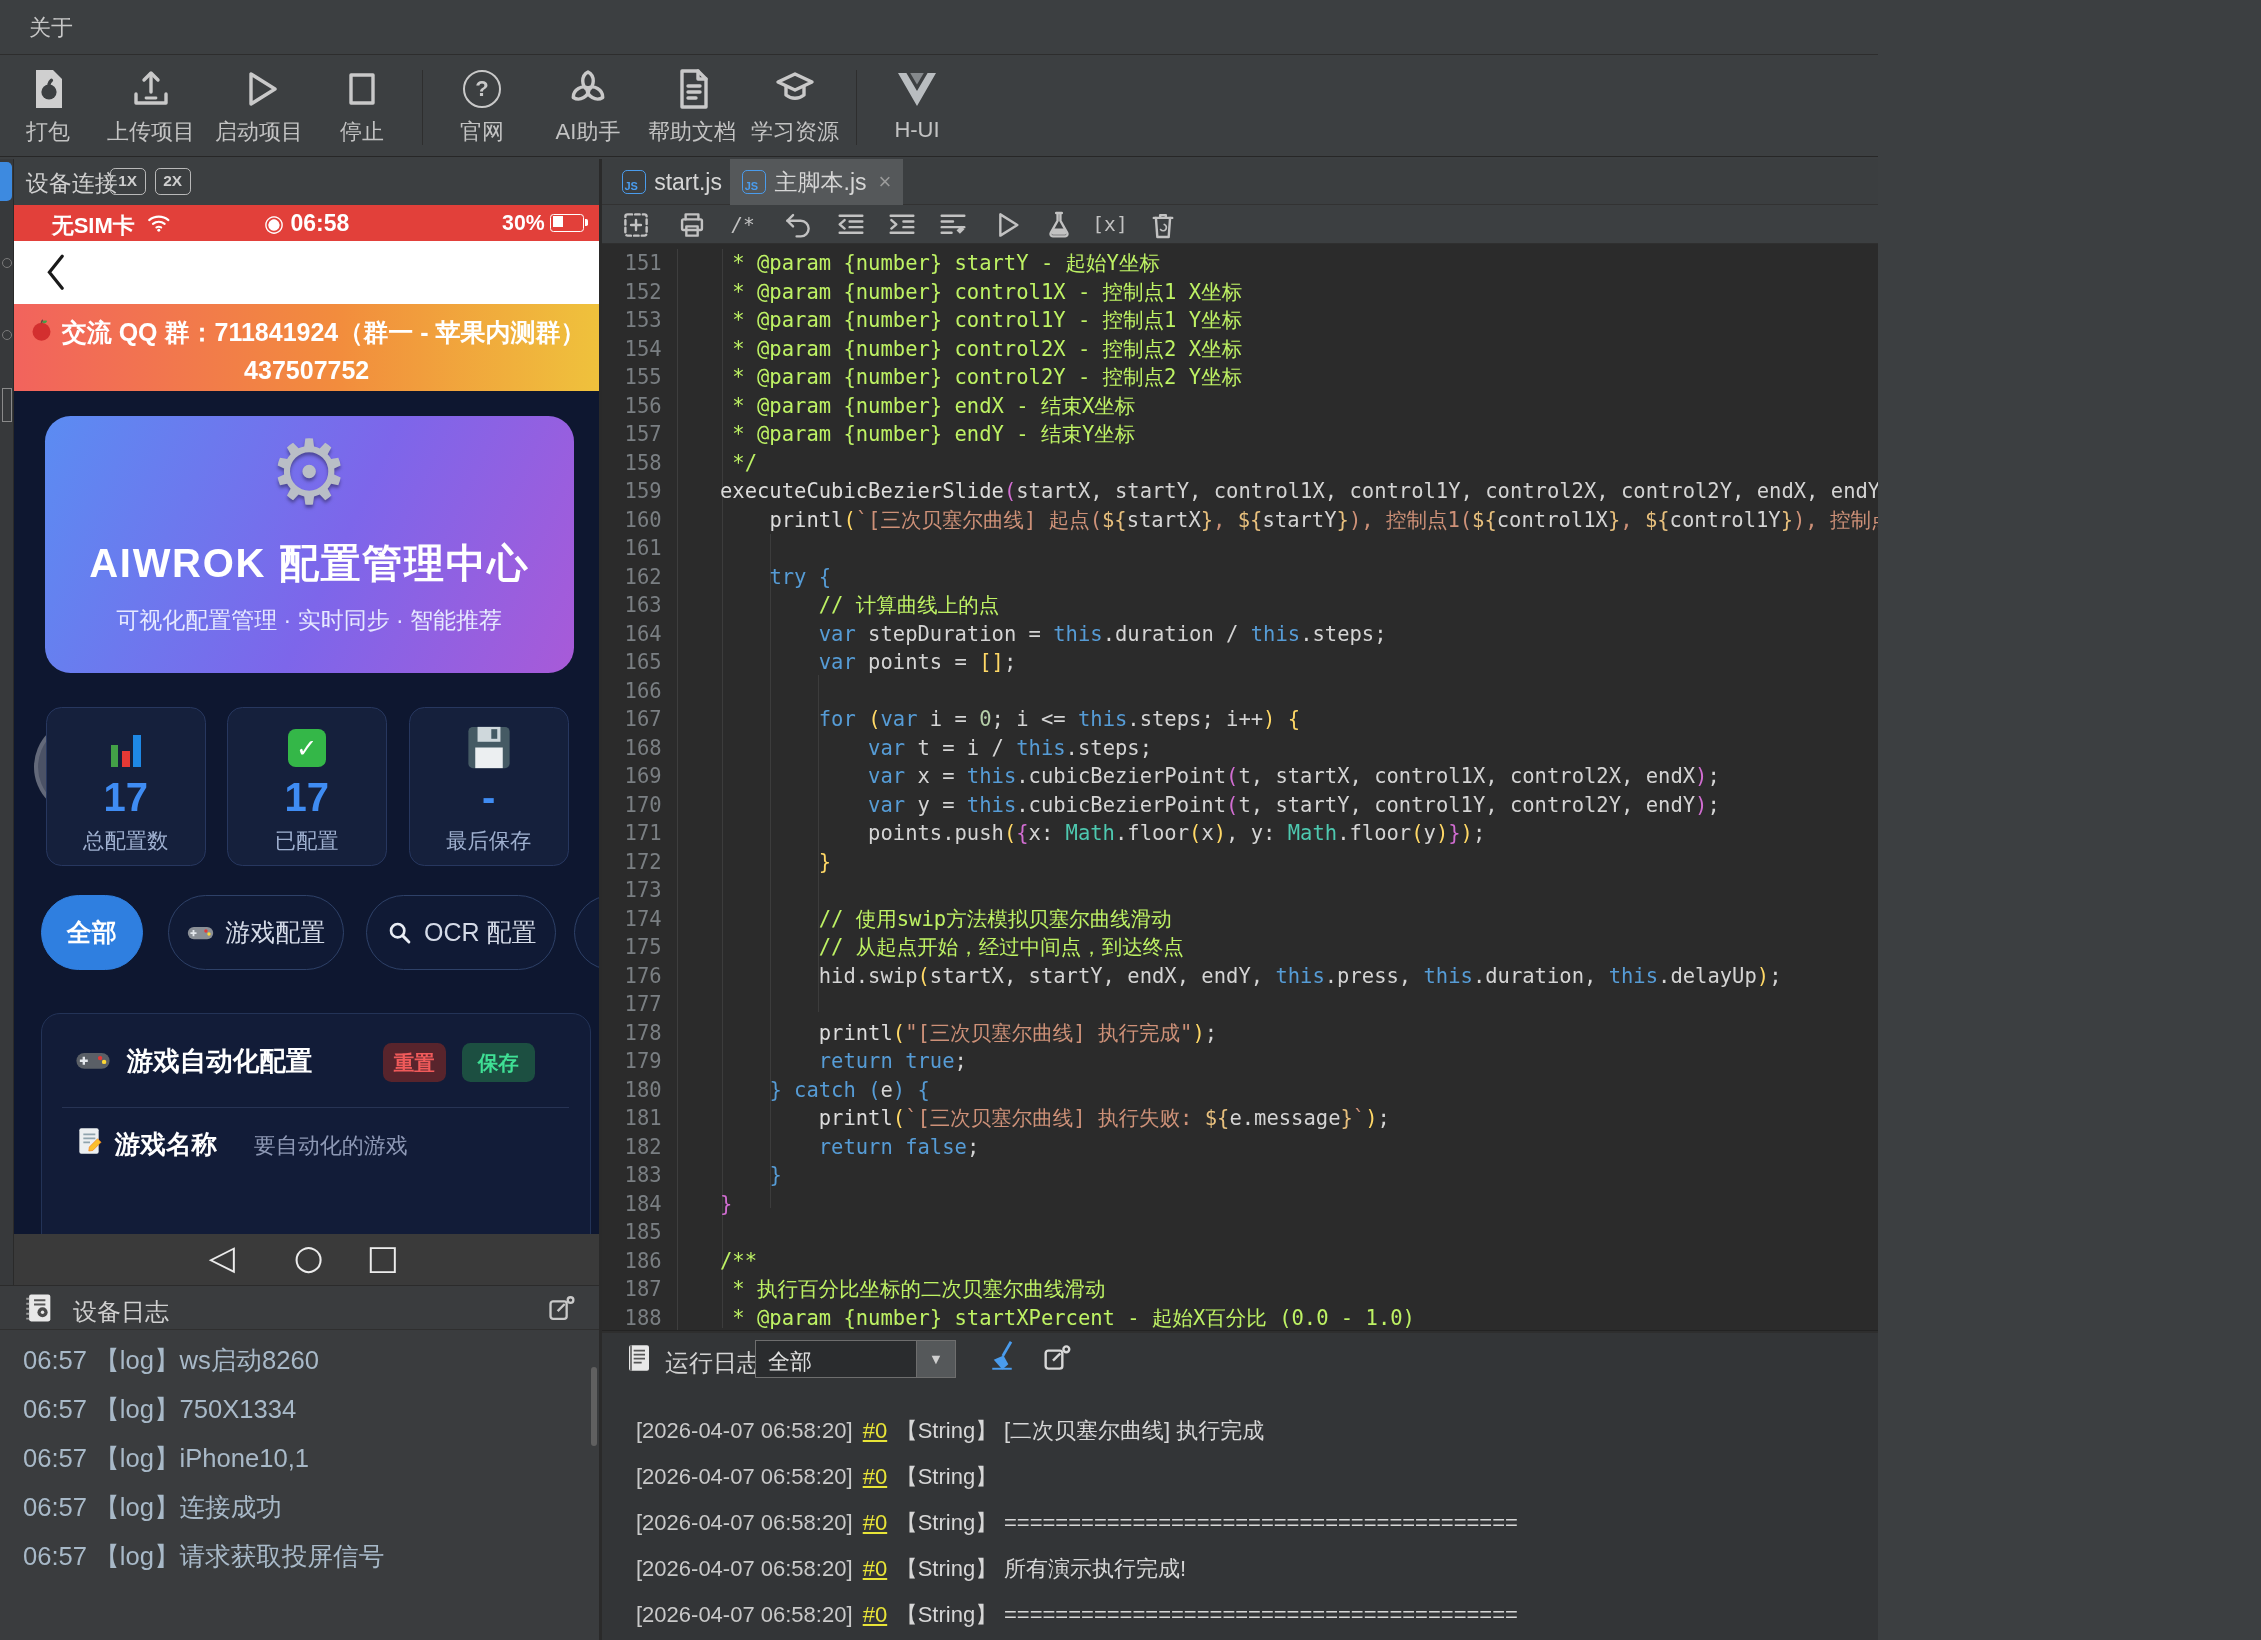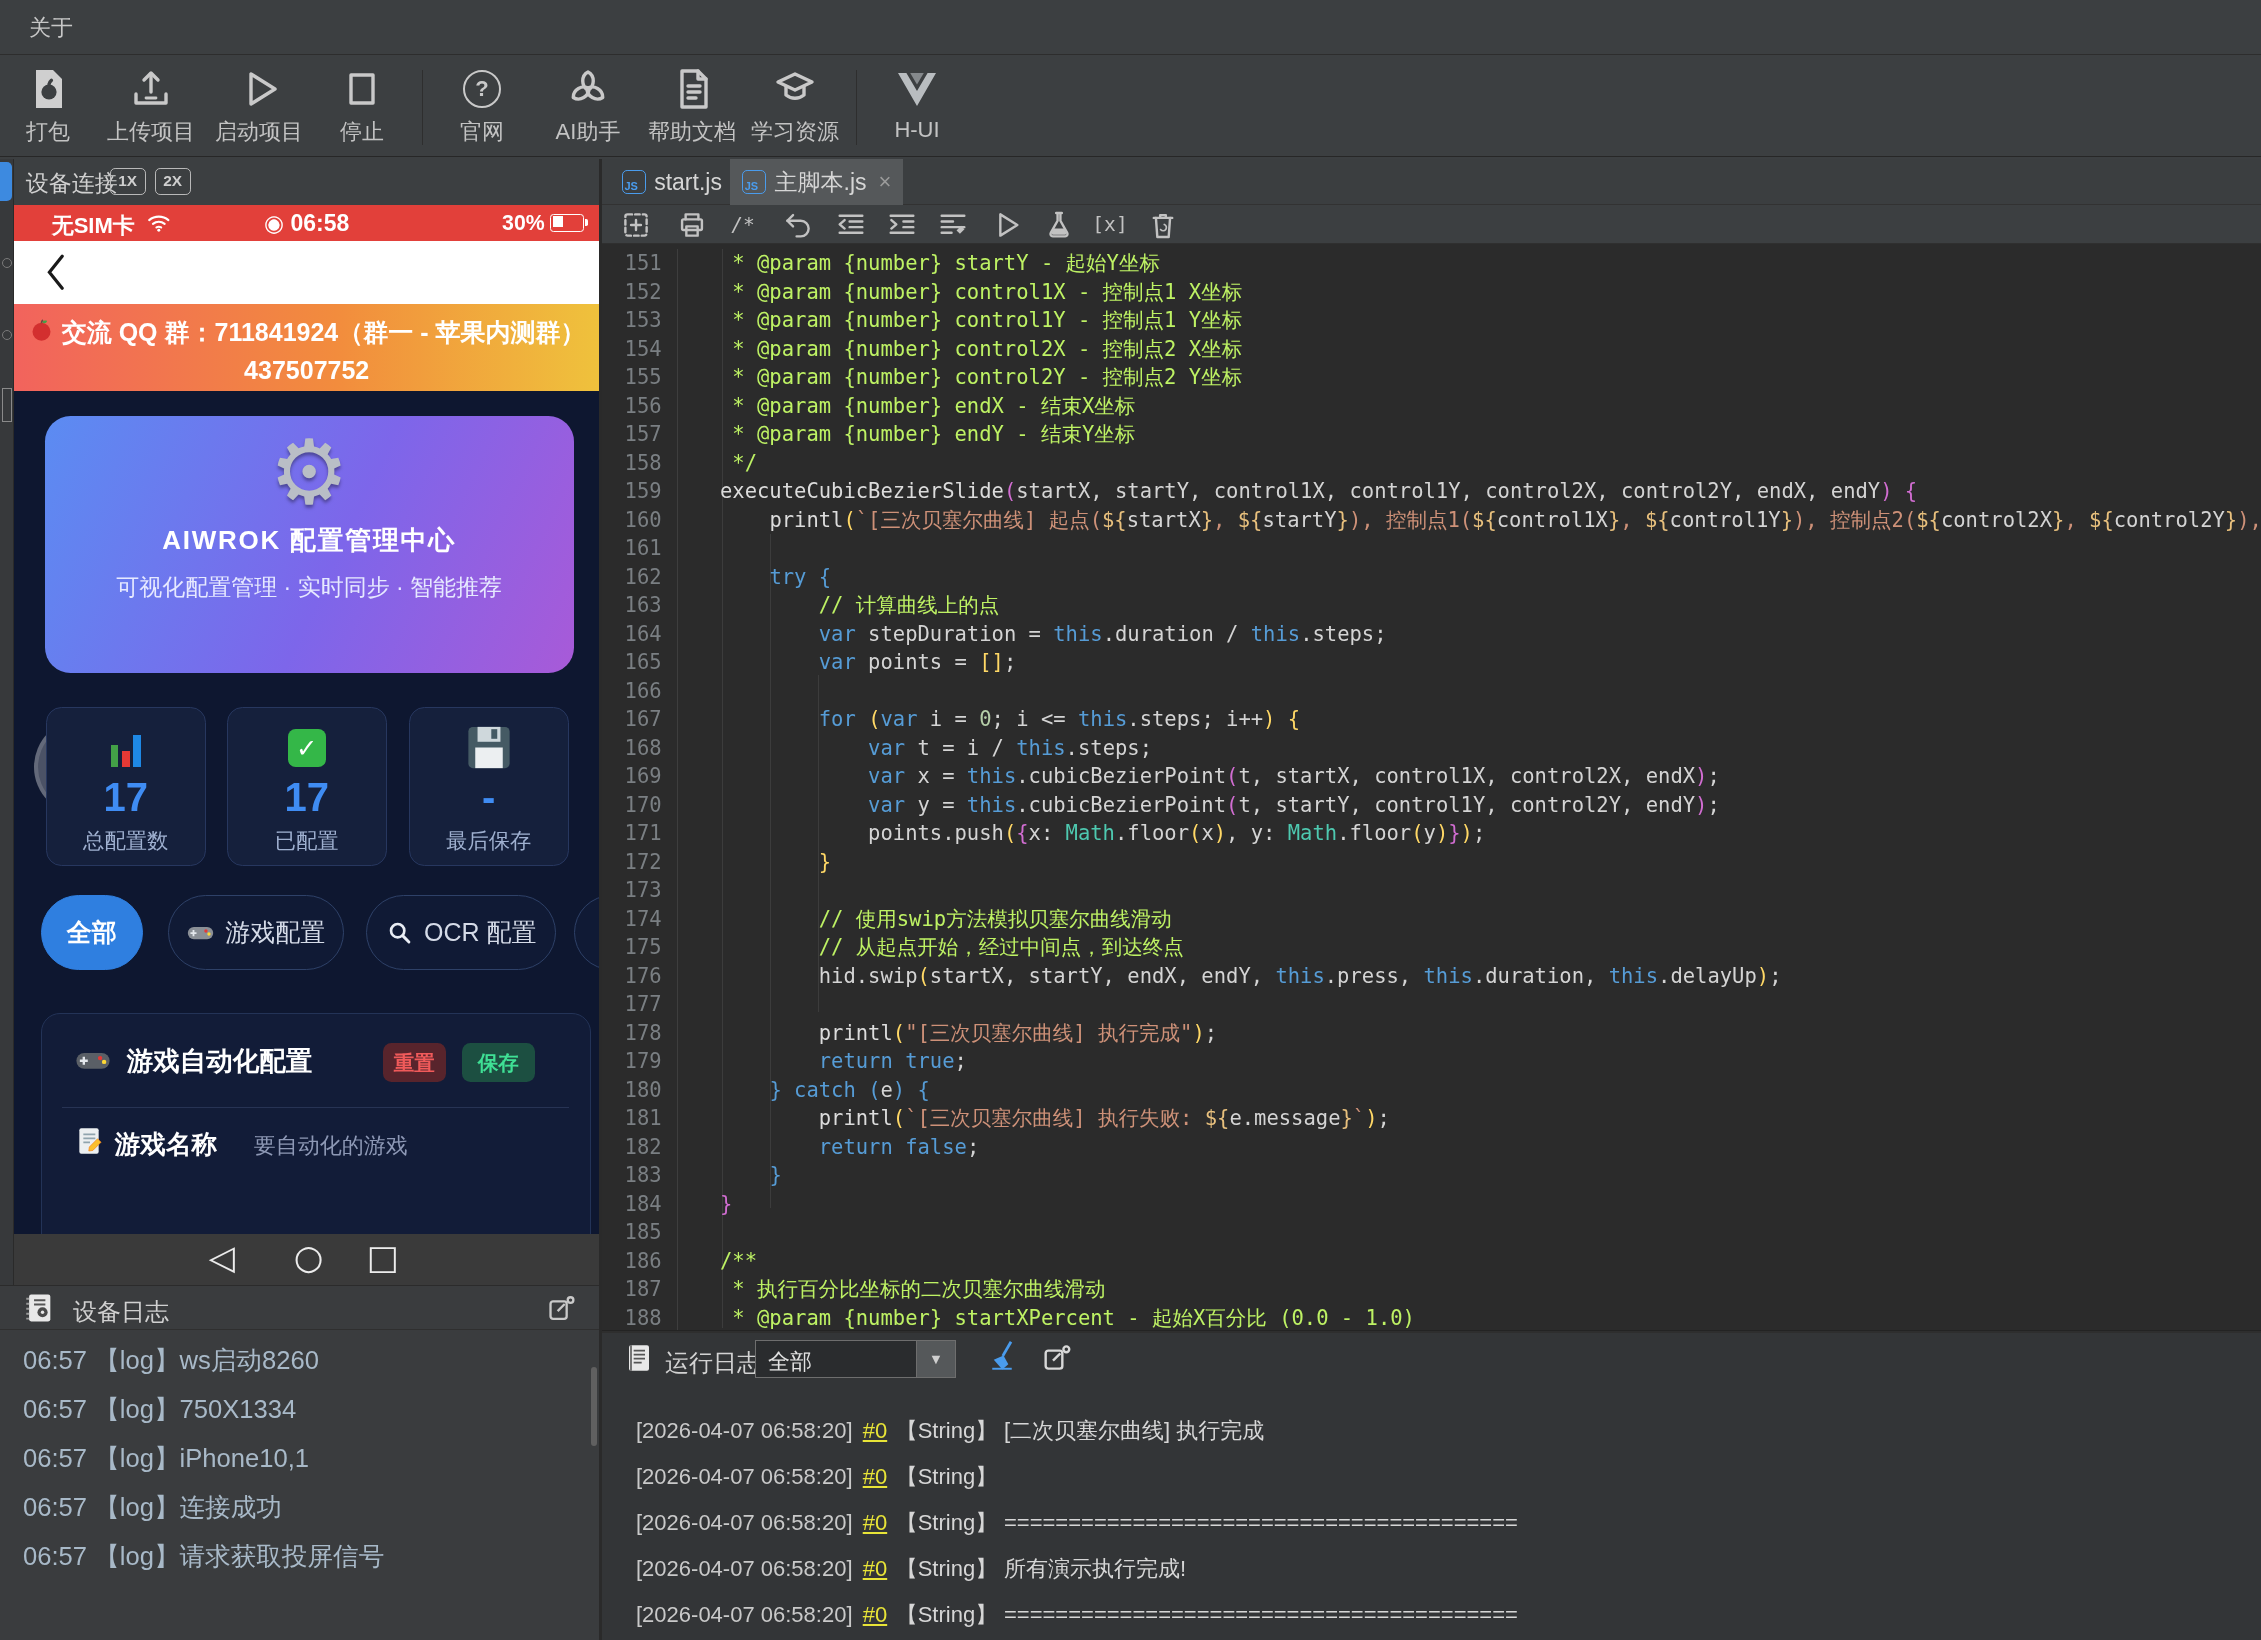--- a/index.html
+++ b/index.html
@@ -1,16 +1,16 @@
 <!DOCTYPE html>
 <html lang="zh" style="--accent-blue: #2f7fe0; --status-red: #e2403a; --banner-gradient-start: #f2635d; --banner-mid: #f28c3d; --banner-end: #efc23c; --hero-start: #5b8cf2; --hero-end: #a85ad8; --stat-value-blue: #3f8cf3; --reset-red: #f05a5a; --save-green: #3fe095; --ref-yellow: #e8e437; --broom-blue: #4a9ced; --js-icon-blue: #4a9ced;font-size:13.7px"><head>
 <meta charset="utf-8">
 <style>
   html,body{margin:0;padding:0;background:#3c3f41;}
-  #app{position:relative;width:2261px;height:1641px;overflow:hidden;
+  #app{position:relative;width:1878px;height:1641px;overflow:hidden;
        font-family:"Liberation Sans","DejaVu Sans",sans-serif;color:#c7c7c7;background:#3c3f41;}
   [data-interactable]{box-sizing:border-box;}
 
   
   .menubar{position:absolute;left:0;top:0;width:100%;height:55px;background:#3c3f41;border-bottom:0.9px solid #2d2d2d;}
   .menu-item{position:absolute;left:20.5px;top:0;line-height:55px;font-size:22px;color:#c7c7c7;padding:0 8.5px;}
   .toolbar{position:absolute;left:0;top:55px;width:100%;height:102px;background:#3c3f41;border-bottom:1.7px solid #272727;}
   .tbtn{position:absolute;top:10.2px;width:106px;height:85px;text-align:center;cursor:default;}
   .tbtn .ticon{height:48px;display:flex;align-items:center;justify-content:center;color:#c9c9c9;}
   .tbtn .ticon svg{width:38px;height:38px;}
@@ -45,21 +45,21 @@
   .qq-banner{position:absolute;left:0;top:99px;width:100%;height:87px;color:#fff;text-align:center;font-weight:bold;
     background:linear-gradient(90deg,var(--banner-gradient-start,#f2635d),var(--banner-mid,#f28c3d) 55%,var(--banner-end,#efc23c));}
   .qq-line1{margin-top:12px;font-size:25px;display:flex;justify-content:center;gap:6.8px;}
   .qq-line1 svg{width:27px;height:27px;}
   .qq-line2{margin-top:6.8px;font-size:25px;}
 
   .hero{position:absolute;left:31px;top:211px;width:529px;height:257px;border-radius:25.6px;text-align:center;
     background:linear-gradient(115deg,var(--hero-start,#5b8cf2),#7d66ea 55%,var(--hero-end,#a85ad8));}
   .hero-gear{font-size:89px;line-height:1;color:#b9bec6;margin-top:12px;text-shadow:0 2.6px 3.4px rgba(0,0,0,.35);
     font-family:"DejaVu Sans",sans-serif;}
-  .hero-title{font-size:26px;font-weight:bold;color:#fff;margin-top:6px;letter-spacing:1.7px;}
+  .hero-title{font-size:40px;font-weight:bold;color:#fff;margin-top:19px;letter-spacing:1.7px;}
   .hero-sub{font-size:23px;color:#e6e9ff;margin-top:13.7px;}
 
   .stat-card{position:absolute;top:502px;width:160px;height:159px;background:#15203c;border:1.7px solid #27375f;border-radius:15.4px;text-align:center;}
   .stat-icon{height:55px;display:flex;align-items:center;justify-content:center;margin-top:12px;}
   .stat-value{font-size:40px;font-weight:bold;color:var(--stat-value-blue,#3f8cf3);line-height:1.1;}
   .stat-label{font-size:21.3px;color:#9fb0d0;margin-top:6.8px;}
   .float-circle{position:absolute;left:20.5px;top:514px;width:96px;height:96px;border-radius:50%;
     background:rgba(150,156,168,.45);border:4.3px solid rgba(120,126,138,.55);}
   .float-circle:after{content:"";position:absolute;left:16px;top:16px;width:55px;height:55px;border-radius:50%;background:#c3c7cf;}
 

